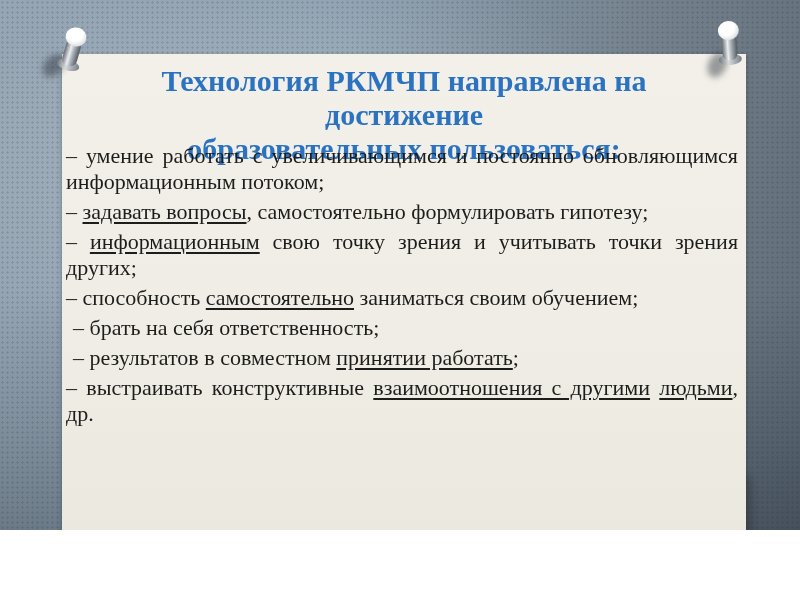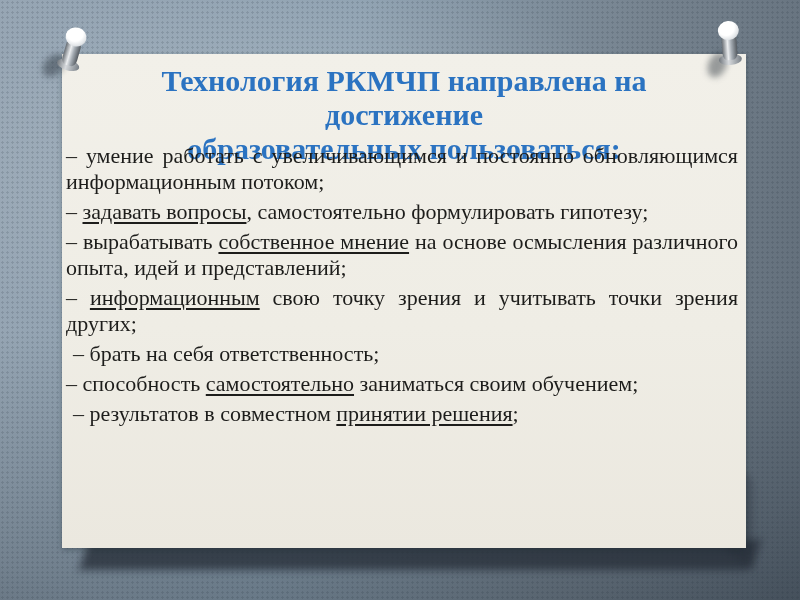--- a/index.html
+++ b/index.html
@@ -1,17 +1,17 @@
 <!DOCTYPE html>
 <html style="--accent: #2b73c1; --text: #1d1d1b;"><head>
 <meta charset="utf-8">
 <style>
   html,body{margin:0;padding:0;}
   .stage{
-    position:relative; width:800px; height:600px; overflow:hidden;
+    position:relative; width:800px; height:530px; overflow:hidden;
     font-family:"Liberation Serif","DejaVu Serif",serif;
   }
   
   .bg{
     position:absolute; inset:0;
     background:
       radial-gradient(520px 300px at 300px 170px, rgba(255,255,255,0.22), rgba(255,255,255,0) 70%),
       radial-gradient(140% 120% at 42% 38%, rgba(0,0,0,0) 55%, rgba(23,33,44,0.26) 100%),
       linear-gradient(to bottom, rgba(0,0,0,0) 55%, rgba(20,30,40,0.16) 80%, rgba(20,30,40,0.30) 100%),
       linear-gradient(100deg, #97a6b4 0%, #8da0b0 40%, #76838f 72%, #5f6b77 100%);
@@ -86,25 +86,25 @@
   <div class="paper-shadow2"></div>
 
   <div class="paper">
     <h1 class="title">
       <span class="tl">Технология РКМЧП направлена на достижение</span>
       <span class="tl">образовательных пользоваться:</span>
     </h1>
     <div class="body" id="body-paragraphs">
         <p class="para"><span class="">– умение работать с увеличивающимся и постоянно обновляющимся информационным потоком;</span></p>
         <p class="para"><span class="">– </span><span class="u">задавать вопросы</span><span class="">, самостоятельно формулировать гипотезу;</span></p>
-        <p class="para"><span class="">– вырабатывать </span><span class="u">собственное мнение</span><span class=""> на основе осмысления различного опыта, идей и представлений;</span></p>
         <p class="para"><span class="">– </span><span class="u">информационным</span><span class=""> свою точку зрения и учитывать точки зрения других;</span></p>
+        <p class="para"><span class="">– способность </span><span class="u">самостоятельно</span><span class=""> заниматься своим обучением;</span></p>
         <p class="para" style="text-indent: 7px;"><span class="">– брать на себя ответственность;</span></p>
-        <p class="para"><span class="">– способность </span><span class="u">самостоятельно</span><span class=""> заниматься своим обучением;</span></p>
-        <p class="para" style="text-indent: 7px;"><span class="">– результатов в совместном </span><span class="u">принятии решения</span><span class="">;</span></p>
+        <p class="para" style="text-indent: 7px;"><span class="">– результатов в совместном </span><span class="u">принятии работать</span><span class="">;</span></p>
+        <p class="para"><span class="">– выстраивать конструктивные </span><span class="u">взаимоотношения с другими</span><span class=""> </span><span class="u">людьми</span><span class="">, др.</span></p>
       </div>
   </div>
 
   <div class="pin pin-left">
     <span class="pin-ground-shadow"></span>
     <span class="base"></span>
     <span class="stem"></span>
     <span class="cap"></span>
   </div>
   <div class="pin pin-right">

